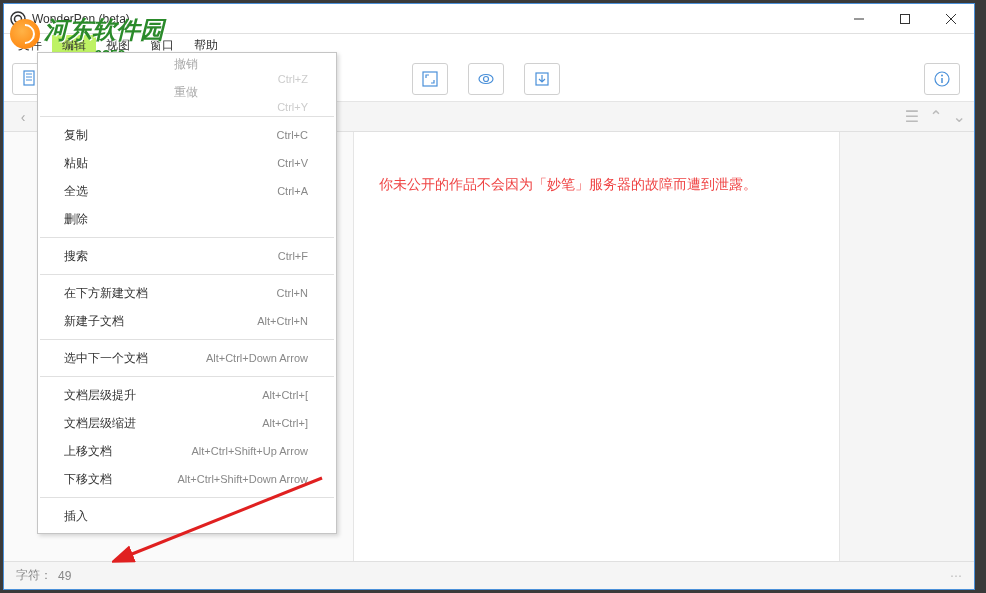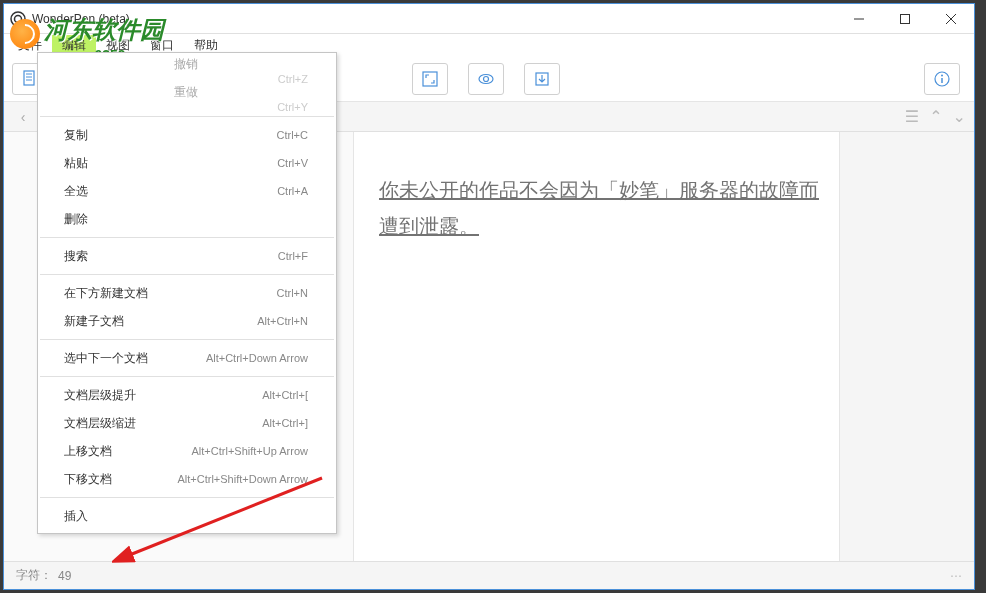--- a/index.html
+++ b/index.html
@@ -19,21 +19,21 @@
     .tool-center { position: absolute; left: 50%; transform: translateX(-50%); display: flex; gap: 14px; }
     .tool-right { margin-left: auto; }
     .tabbar { height: 30px; background: #f5f5f5; border-bottom: 1px solid #e0e0e0; display: flex; align-items: center; padding: 0 8px; }
     .tab-left { display: flex; gap: 4px; }
     .tab-nav { width: 22px; height: 22px; display: flex; align-items: center; justify-content: center; color: #aaa; font-size: 14px; }
     .tab-right { margin-left: auto; display: flex; gap: 10px; color: #bbb; align-items: center; }
     .content { position: absolute; top: 128px; left: 0; right: 0; bottom: 28px; display: flex; }
     .sidebar { width: 350px; background: #fafafa; border-right: 1px solid #e5e5e5; }
     .editor { flex: 1; background: #fff; padding: 40px 30px 40px 10px; position: relative; display: flex; }
     .editor-page { background: #fff; flex: 1; margin-right: 125px; padding-left: 15px; }
-    .editor-text { font-size: 20px; color: #737373; line-height: 1.8; text-decoration: underline; }
+    .editor-text { font-size: 14px; color: #ef4444; line-height: 1.8; }
     .right-panel { position: absolute; right: 0; top: 0; bottom: 0; width: 135px; background: #f5f5f5; border-left: 1px solid #e5e5e5; }
     .statusbar { position: absolute; bottom: 0; left: 0; right: 0; height: 28px; background: #f5f5f5; border-top: 1px solid #e0e0e0; display: flex; align-items: center; padding: 0 12px; font-size: 12px; color: #888; }
     .status-left { display: flex; align-items: center; gap: 6px; }
     .status-right { margin-left: auto; color: #bbb; }
     .dropdown { position: absolute; left: 37px; top: 52px; width: 300px; background: #fff; border: 1px solid #c5c5c5; box-shadow: 2px 2px 4px rgba(0,0,0,0.15); z-index: 100; padding: 3px 0; }
     .dd-item { height: 28px; display: flex; align-items: center; padding: 0 28px 0 26px; font-size: 12px; color: #333; position: relative; }
     .dd-item.disabled { color: #aaa; flex-direction: column; }
     .dd-shortcut { margin-left: auto; color: #888; font-size: 11px; }
     .dd-item.disabled .dd-shortcut { color: #ccc; }
     .dd-sep { height: 1px; background: #e0e0e0; margin: 4px 2px; }

